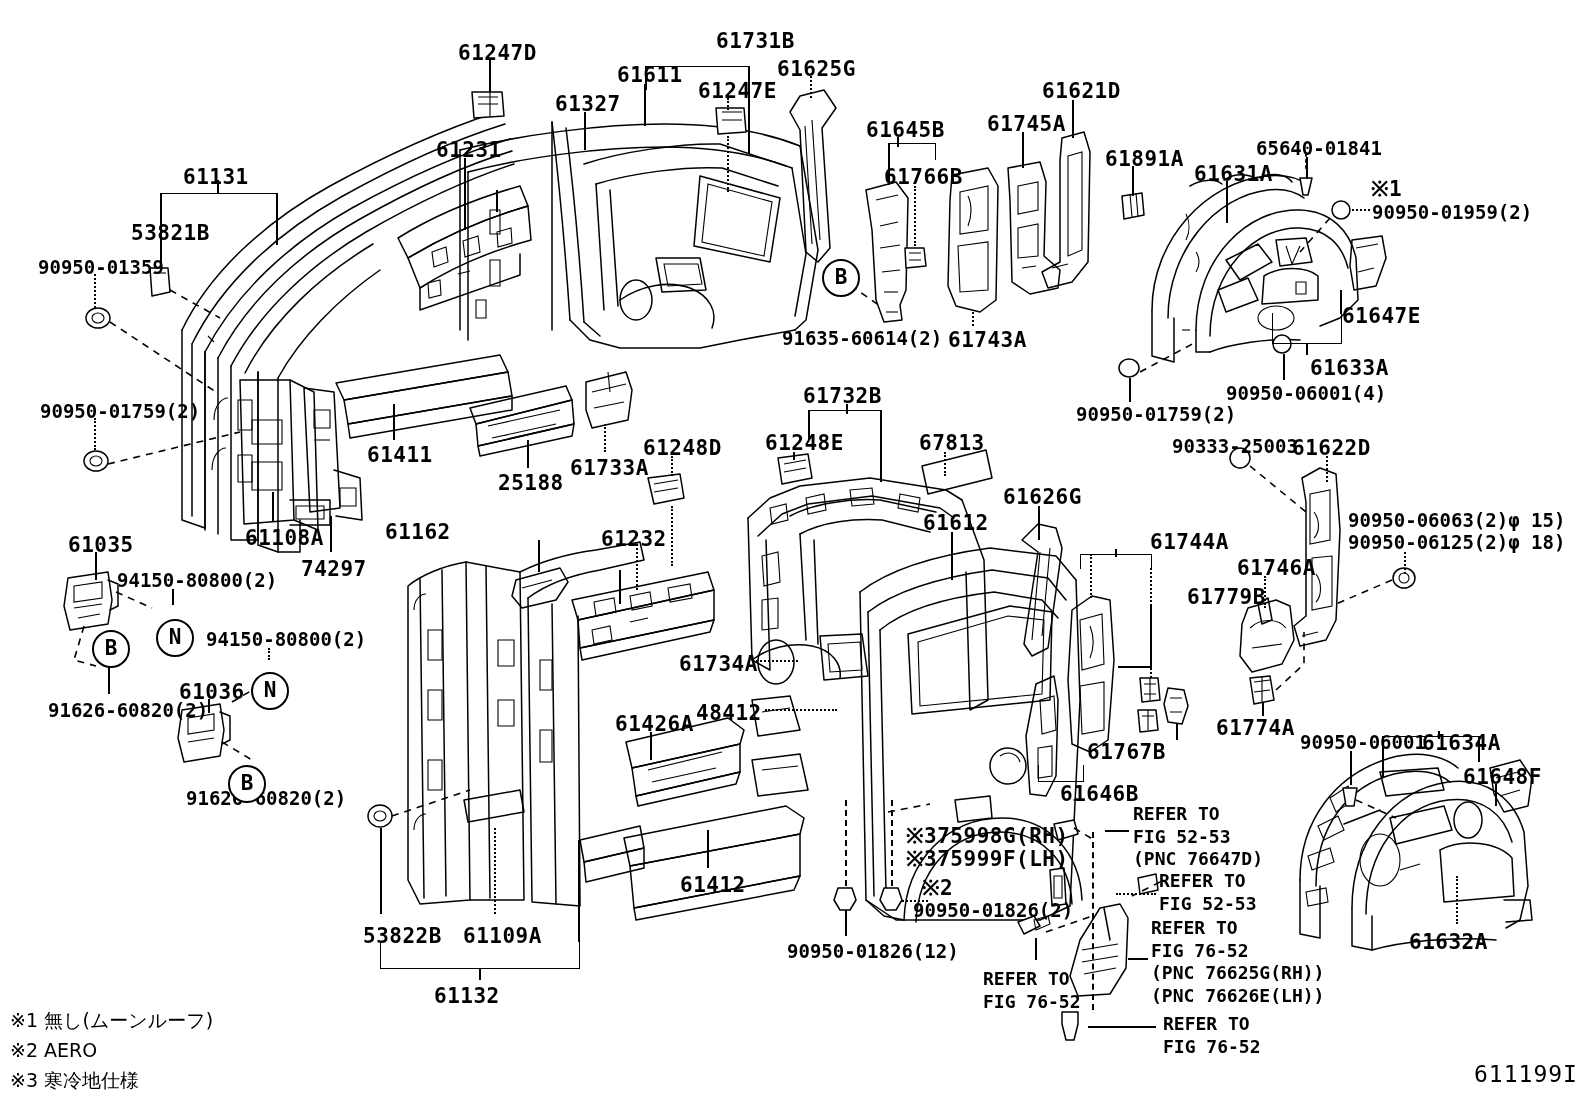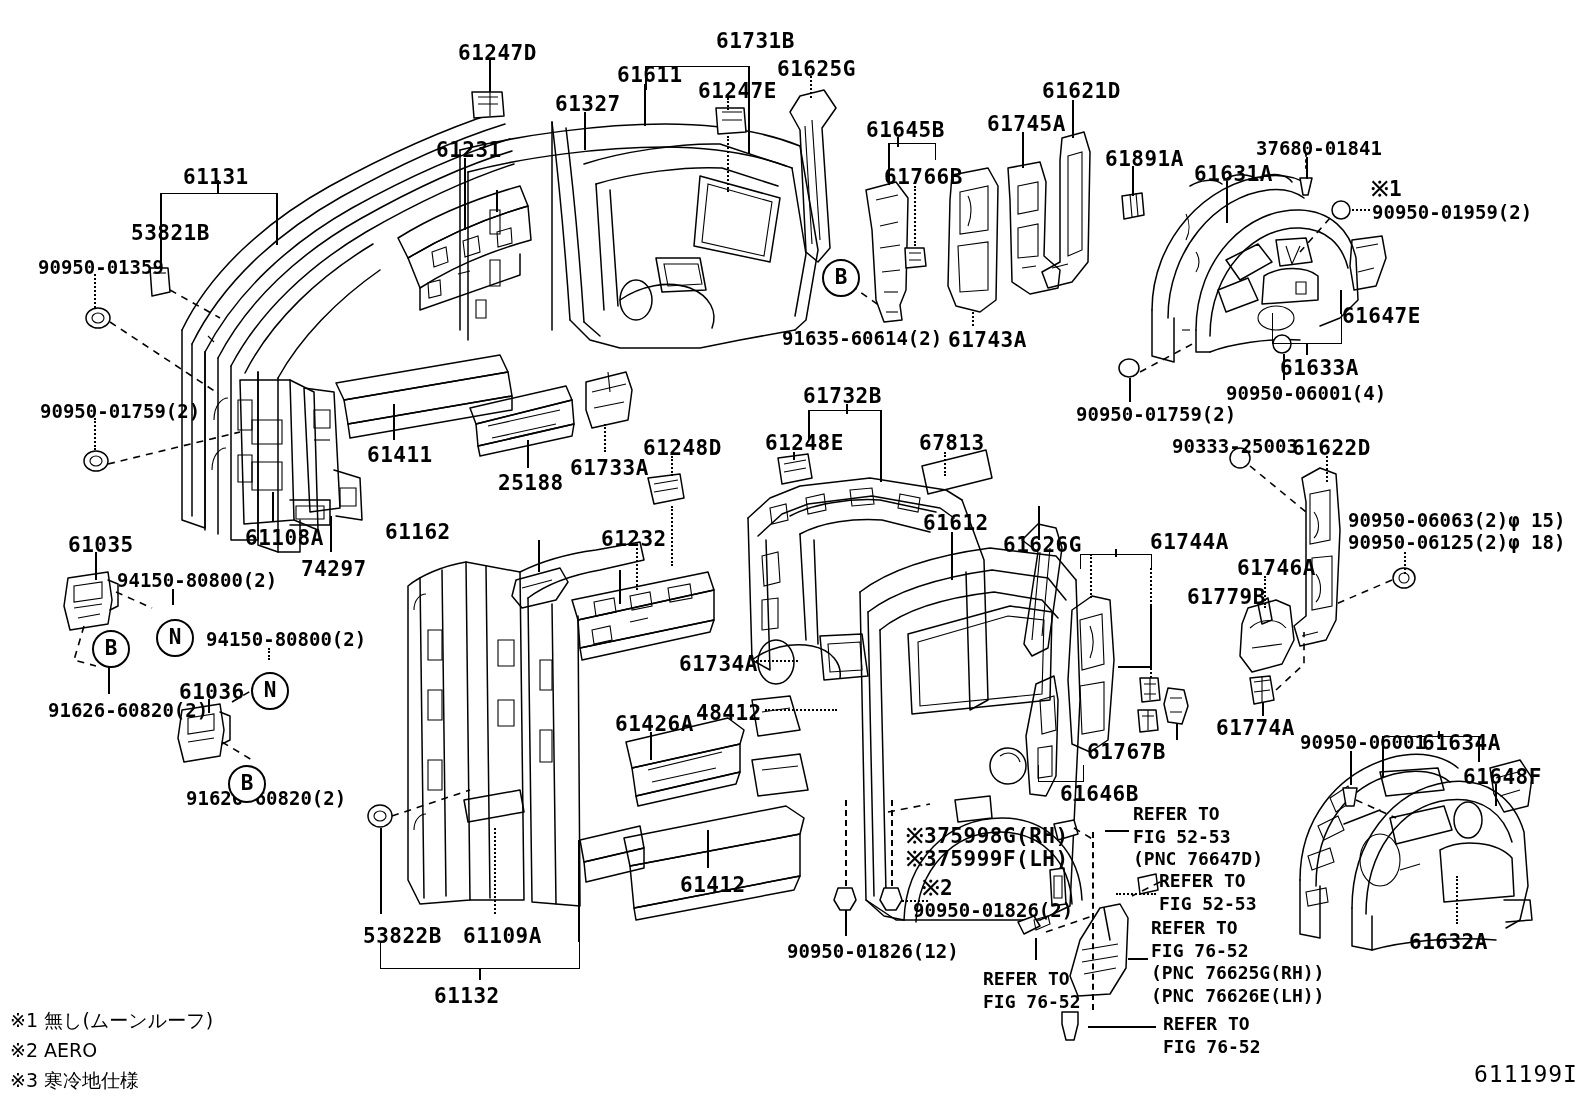--- a/index.html
+++ b/index.html
@@ -678,45 +678,45 @@
       <div class="lbl" style="left: 716px; top: 30px;">61731B</div>
       <div class="lbl" style="left: 617px; top: 64px;">61611</div>
       <div class="lbl" style="left: 777px; top: 58px;">61625G</div>
       <div class="lbl" style="left: 698px; top: 80px;">61247E</div>
       <div class="lbl" style="left: 555px; top: 93px;">61327</div>
       <div class="lbl" style="left: 1042px; top: 80px;">61621D</div>
       <div class="lbl" style="left: 866px; top: 119px;">61645B</div>
       <div class="lbl" style="left: 987px; top: 113px;">61745A</div>
       <div class="lbl" style="left: 1105px; top: 148px;">61891A</div>
       <div class="lbl" style="left: 1194px; top: 163px;">61631A</div>
-      <div class="lbl hw" style="left: 1256px; top: 139px;">37680-01841</div>
+      <div class="lbl hw" style="left: 1256px; top: 139px;">65640-01841</div>
       <div class="lbl" style="left: 436px; top: 139px;">61231</div>
       <div class="lbl" style="left: 183px; top: 166px;">61131</div>
       <div class="lbl" style="left: 884px; top: 166px;">61766B</div>
       <div class="lbl" style="left: 1371px; top: 178px;">※1</div>
       <div class="lbl hw" style="left: 1372px; top: 203px;">90950-01959(2)</div>
       <div class="lbl" style="left: 131px; top: 222px;">53821B</div>
       <div class="lbl hw" style="left: 38px; top: 258px;">90950-01359</div>
       <div class="lbl" style="left: 1342px; top: 305px;">61647E</div>
       <div class="lbl hw" style="left: 782px; top: 329px;">91635-60614(2)</div>
       <div class="lbl" style="left: 948px; top: 329px;">61743A</div>
-      <div class="lbl" style="left: 1280px; top: 357px;">61633A</div>
+      <div class="lbl" style="left: 1310px; top: 357px;">61633A</div>
       <div class="lbl hw" style="left: 1226px; top: 384px;">90950-06001(4)</div>
       <div class="lbl hw" style="left: 40px; top: 402px;">90950-01759(2)</div>
       <div class="lbl hw" style="left: 1076px; top: 405px;">90950-01759(2)</div>
       <div class="lbl" style="left: 803px; top: 385px;">61732B</div>
       <div class="lbl" style="left: 367px; top: 444px;">61411</div>
       <div class="lbl" style="left: 643px; top: 437px;">61248D</div>
       <div class="lbl" style="left: 765px; top: 432px;">61248E</div>
       <div class="lbl" style="left: 919px; top: 432px;">67813</div>
       <div class="lbl hw" style="left: 1172px; top: 437px;">90333-25003</div>
       <div class="lbl" style="left: 1292px; top: 437px;">61622D</div>
       <div class="lbl" style="left: 570px; top: 457px;">61733A</div>
       <div class="lbl" style="left: 498px; top: 472px;">25188</div>
-      <div class="lbl" style="left: 1003px; top: 486px; margin-top: 48px;">61626G</div>
+      <div class="lbl" style="left: 1003px; top: 486px;">61626G</div>
       <div class="lbl" style="left: 923px; top: 512px;">61612</div>
       <div class="lbl hw" style="left: 1348px; top: 511px;">90950-06063(2)φ 15)</div>
       <div class="lbl hw" style="left: 1348px; top: 533px;">90950-06125(2)φ 18)</div>
       <div class="lbl" style="left: 385px; top: 521px;">61162</div>
       <div class="lbl" style="left: 601px; top: 528px;">61232</div>
       <div class="lbl" style="left: 68px; top: 534px;">61035</div>
       <div class="lbl" style="left: 1150px; top: 531px;">61744A</div>
       <div class="lbl" style="left: 1237px; top: 557px;">61746A</div>
       <div class="lbl hw" style="left: 117px; top: 571px;">94150-80800(2)</div>
       <div class="lbl" style="left: 1187px; top: 586px;">61779B</div>

